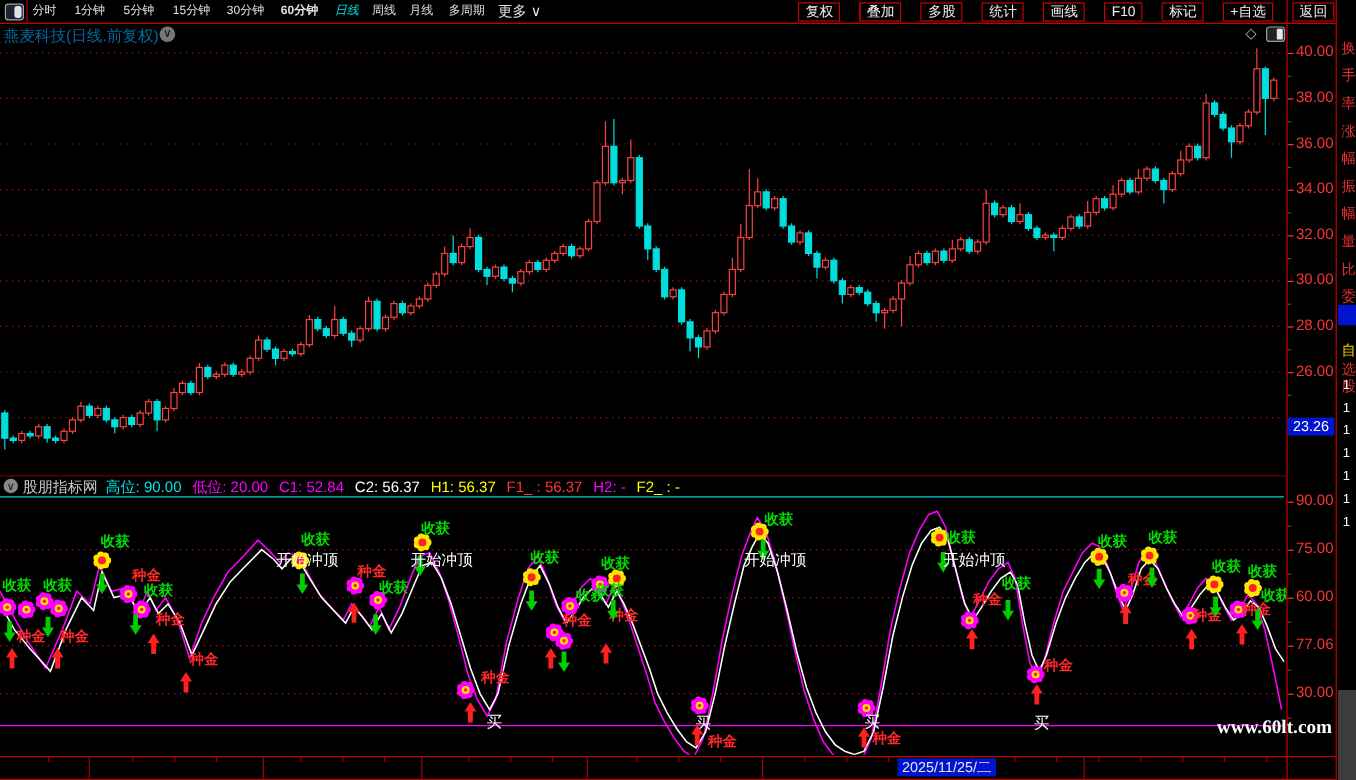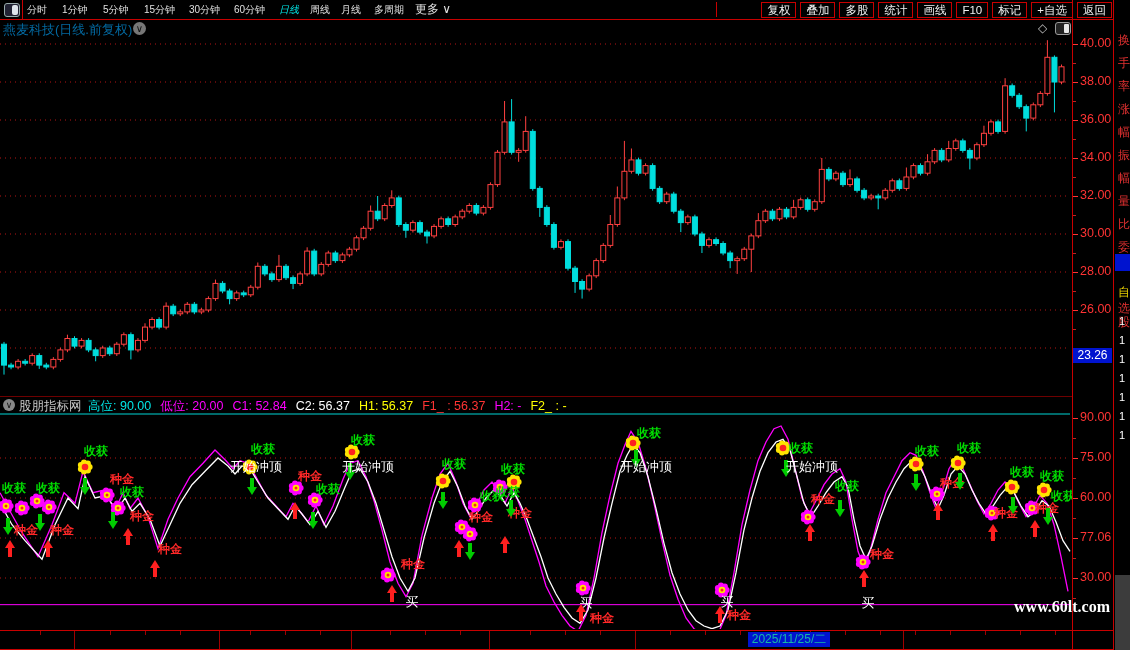--- a/index.html
+++ b/index.html
@@ -6,21 +6,21 @@
   #app{position:relative;width:1130px;height:650px;background:#000;overflow:hidden;
        font-family:"Liberation Sans","DejaVu Sans",sans-serif;}
   
   #toolbar{position:absolute;left:0;top:0;width:1130px;height:19px;border-bottom:1px solid #c80000;}
   #tb-icon{position:absolute;left:4px;top:3px;width:14px;height:12px;border:1px solid #9aa;border-radius:3px;background:#223;}
   #tb-icon .half{position:absolute;right:1px;top:1px;width:6px;height:10px;background:#dfe4ea;border-radius:2px;}
   #tb-divider{position:absolute;left:22px;top:0;width:1px;height:19px;background:#c80000;}
   .tb-item{position:absolute;top:0;height:19px;line-height:19px;color:#e0e0e0;font-size:10px;cursor:default;white-space:nowrap;}
   .tb-item.active{color:#00e5e5;}
   #tb-more-wrap{position:absolute;top:0;height:19px;line-height:19px;color:#e0e0e0;font-size:12px;}
-  #tb-right{position:absolute;right:18px;top:0;height:19px;display:flex;gap:4px;align-items:center;}
+  #tb-right{position:absolute;right:18px;top:0;height:19px;display:flex;gap:16px;align-items:center;}
   .tb-btn{height:14px;line-height:14px;padding:0 5px;border:1px solid #c80000;color:#f0f0f0;font-size:11.5px;white-space:nowrap;}
   #tb-right-divider{position:absolute;right:413px;top:2px;width:1px;height:15px;background:#c80000;}
   
   #title-row{position:absolute;left:0;top:20px;width:1110px;height:17px;}
   #stock-title{position:absolute;left:3px;top:1px;color:#0369a1;font-size:13px;}
   #title-chevron{position:absolute;left:133px;top:2px;width:13px;height:13px;border-radius:50%;background:#777;color:#111;
      font-size:10px;line-height:13px;text-align:center;}
   #corner-diamond{position:absolute;left:1038px;top:1px;color:#bbb;font-size:12px;}
   #corner-panel{position:absolute;left:1055px;top:2px;width:14px;height:11px;border:1px solid #999;border-radius:3px;background:#222;}
   #corner-panel .half{position:absolute;right:1px;top:1px;width:5px;height:9px;background:#e8e8e8;border-radius:1px;}
@@ -40,21 +40,21 @@
   #ind-chevron{position:absolute;left:3px;top:2px;width:12px;height:12px;border-radius:50%;background:#888;color:#111;
      font-size:9px;line-height:12px;text-align:center;}
   #ind-name{position:absolute;left:19px;top:1px;color:#c8c8c8;font-size:12.5px;}
   #ind-fields{position:absolute;left:88px;top:1px;font-size:12.5px;white-space:nowrap;}
   #ind-fields span{margin-right:9px;}
   
   #x-axis{position:absolute;left:0;top:630px;width:1130px;height:18px;border-top:1px solid #c80000;border-bottom:1px solid #c80000;z-index:1;}
   .xlab{position:absolute;top:2px;color:#ff3434;font-size:17px;white-space:nowrap;margin-top:42px;}
   .xtick{position:absolute;top:0;width:1px;height:18px;background:#a00000;}
   .xtick.minor{height:4px;background:#a00000;}
-  #x-highlight{position:absolute;top:1px;height:15px;background:#0013cf;color:#14b8a6;font-size:12px;line-height:15px;
+  #x-highlight{position:absolute;top:1px;height:15px;background:#0013cf;color:#e5e5e5;font-size:12px;line-height:15px;
      text-align:center;z-index:2;}
   
   #right-strip{position:absolute;left:1113px;top:0;width:17px;height:650px;border-left:1px solid #c80000;overflow:hidden;z-index:5;background:#000;}
   .strip-char{position:absolute;left:4px;color:#e03030;font-size:12px;}
   .strip-char.yellow{color:#e8d000;}
   .strip-one{position:absolute;left:5px;color:#fff;font-size:11px;}
   #strip-blue{position:absolute;left:1px;top:254px;width:15px;height:17px;background:#0013cf;}
   #strip-gray{position:absolute;left:1px;top:575px;width:15px;height:75px;background:#3c3c3c;}
   
   #watermark{position:absolute;right:20px;top:598px;z-index:9;text-align:center;}
@@ -86,21 +86,21 @@
         <span class="tb-btn">F10</span>
         <span class="tb-btn">标记</span>
         <span class="tb-btn">+自选</span>
         <span class="tb-btn">返回</span>
       </div>
   <span class="tb-item" style="left: 27px;">分时</span>
       <span class="tb-item" style="left: 62px;">1分钟</span>
       <span class="tb-item" style="left: 103px;">5分钟</span>
       <span class="tb-item" style="left: 144px;">15分钟</span>
       <span class="tb-item" style="left: 189px;">30分钟</span>
-      <span class="tb-item" style="left: 234px;">60分钟</span>
+      <span class="tb-item" style="left: 234px; font-weight: bold;">60分钟</span>
       <span class="tb-item active" style="left: 279px; font-style: italic;">日线</span>
       <span class="tb-item" style="left: 310px;">周线</span>
       <span class="tb-item" style="left: 341px;">月线</span>
       <span class="tb-item" style="left: 374px;">多周期</span>
     </div>
 
   <div id="title-row">
     <span id="stock-title">燕麦科技(日线.前复权)</span>
     <span id="title-chevron">∨</span>
     <span id="corner-diamond">◇</span>

